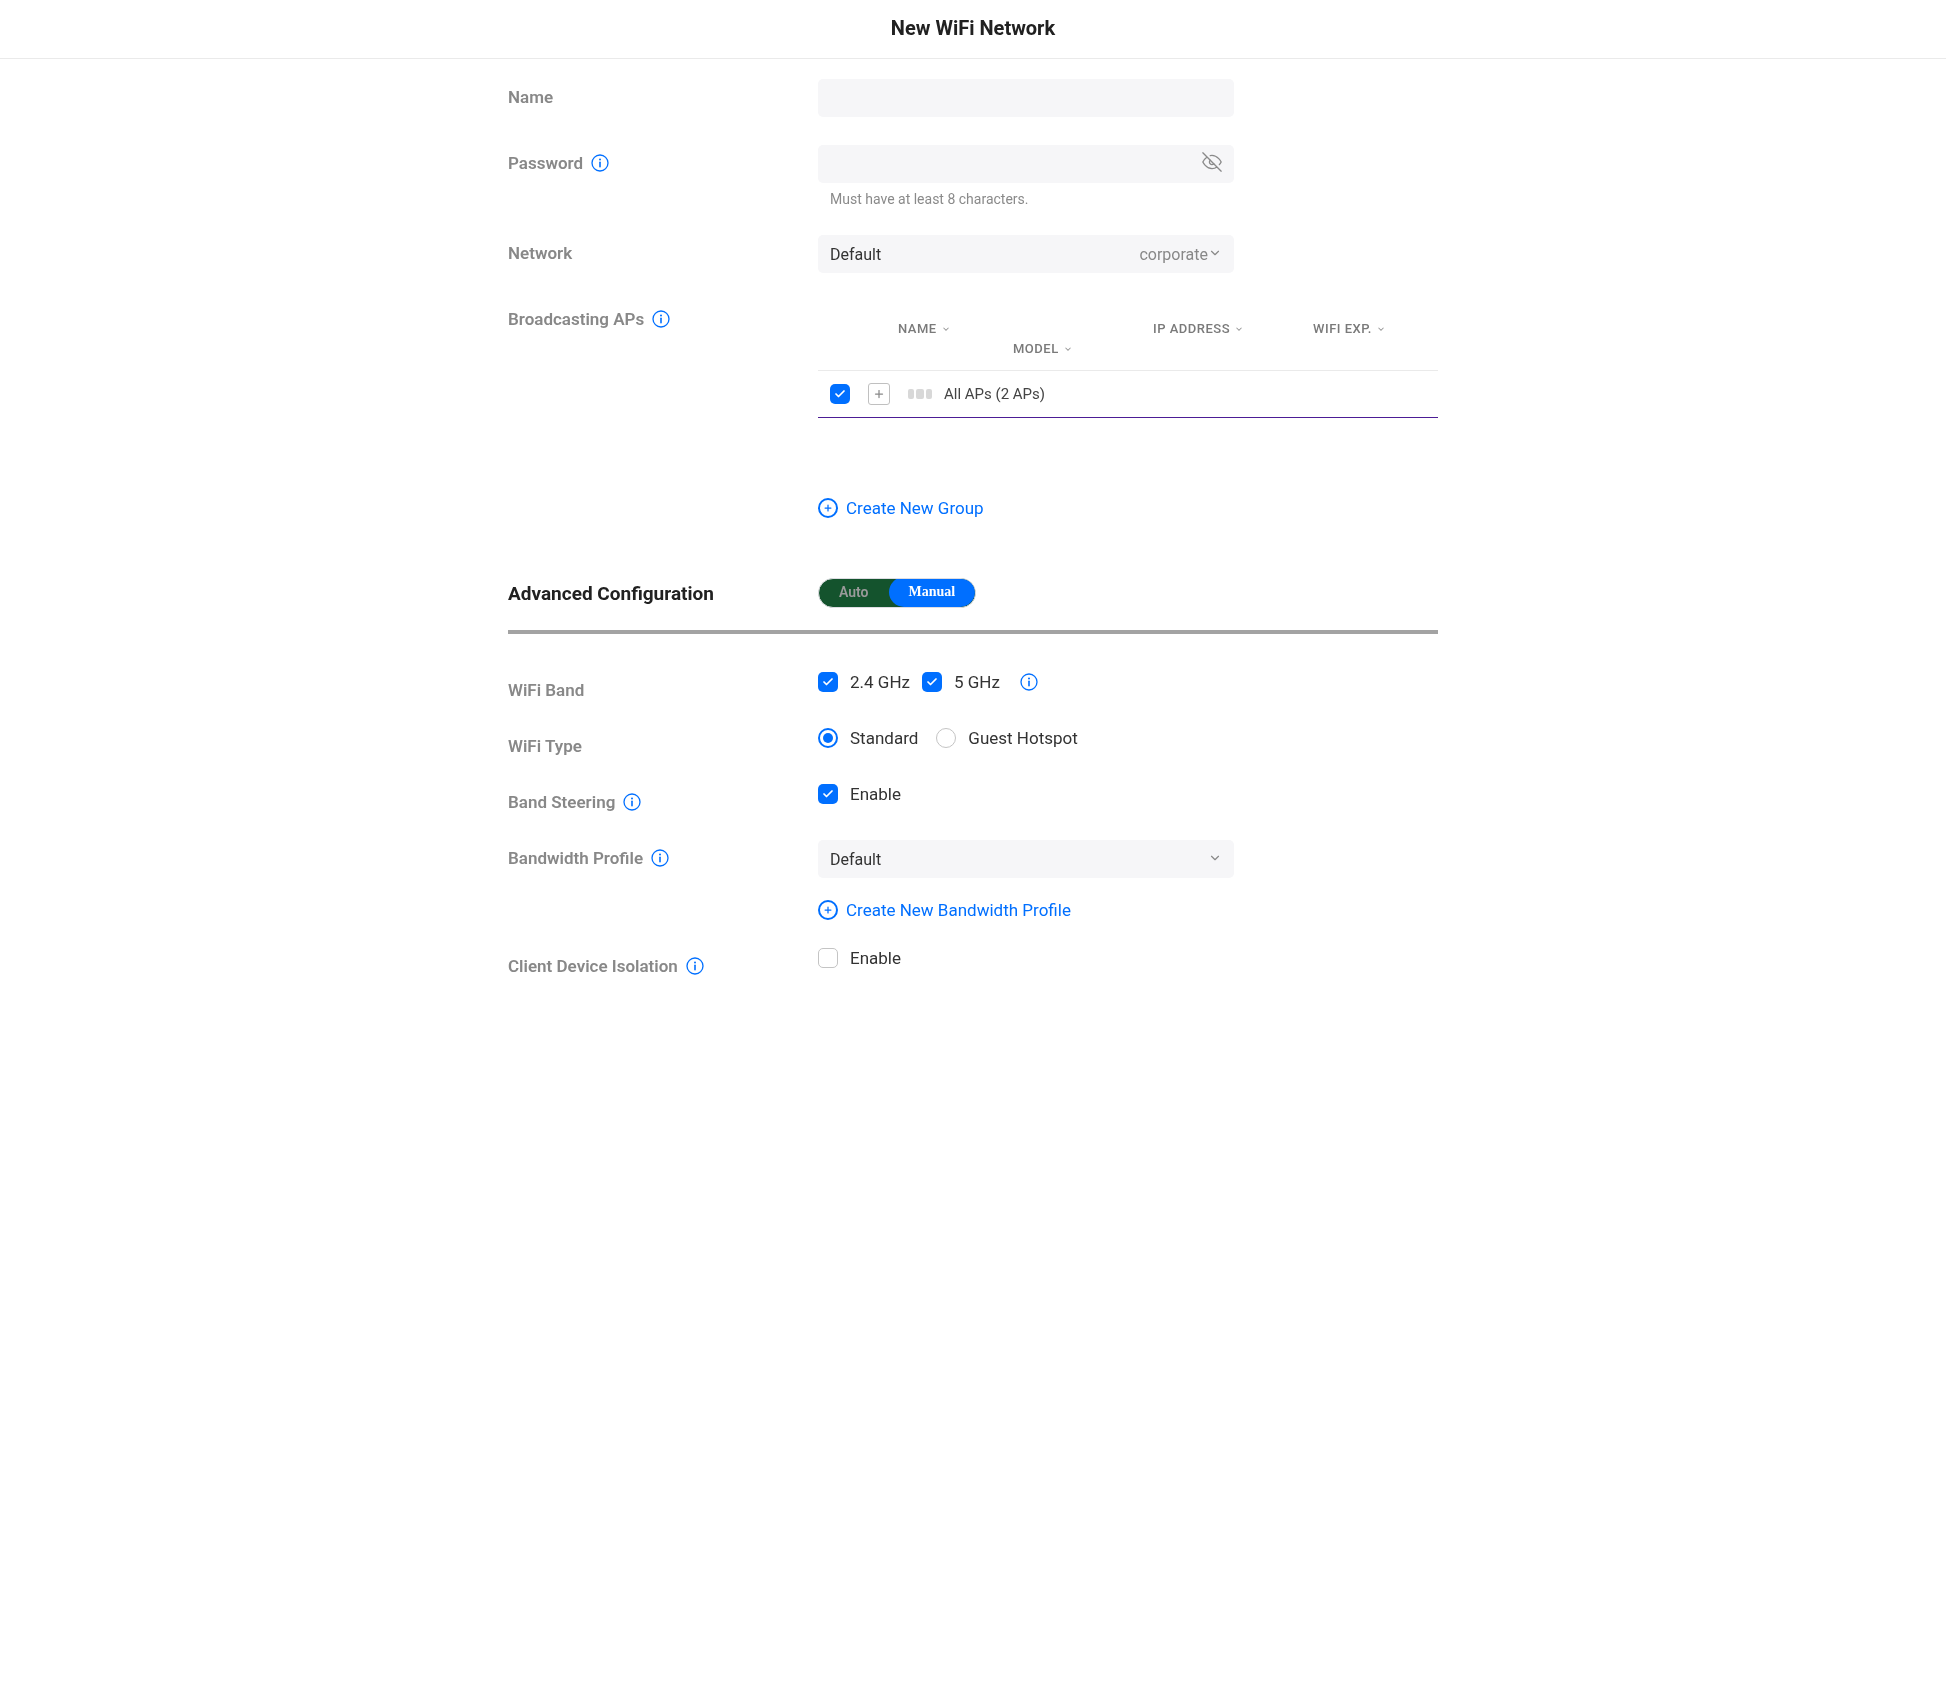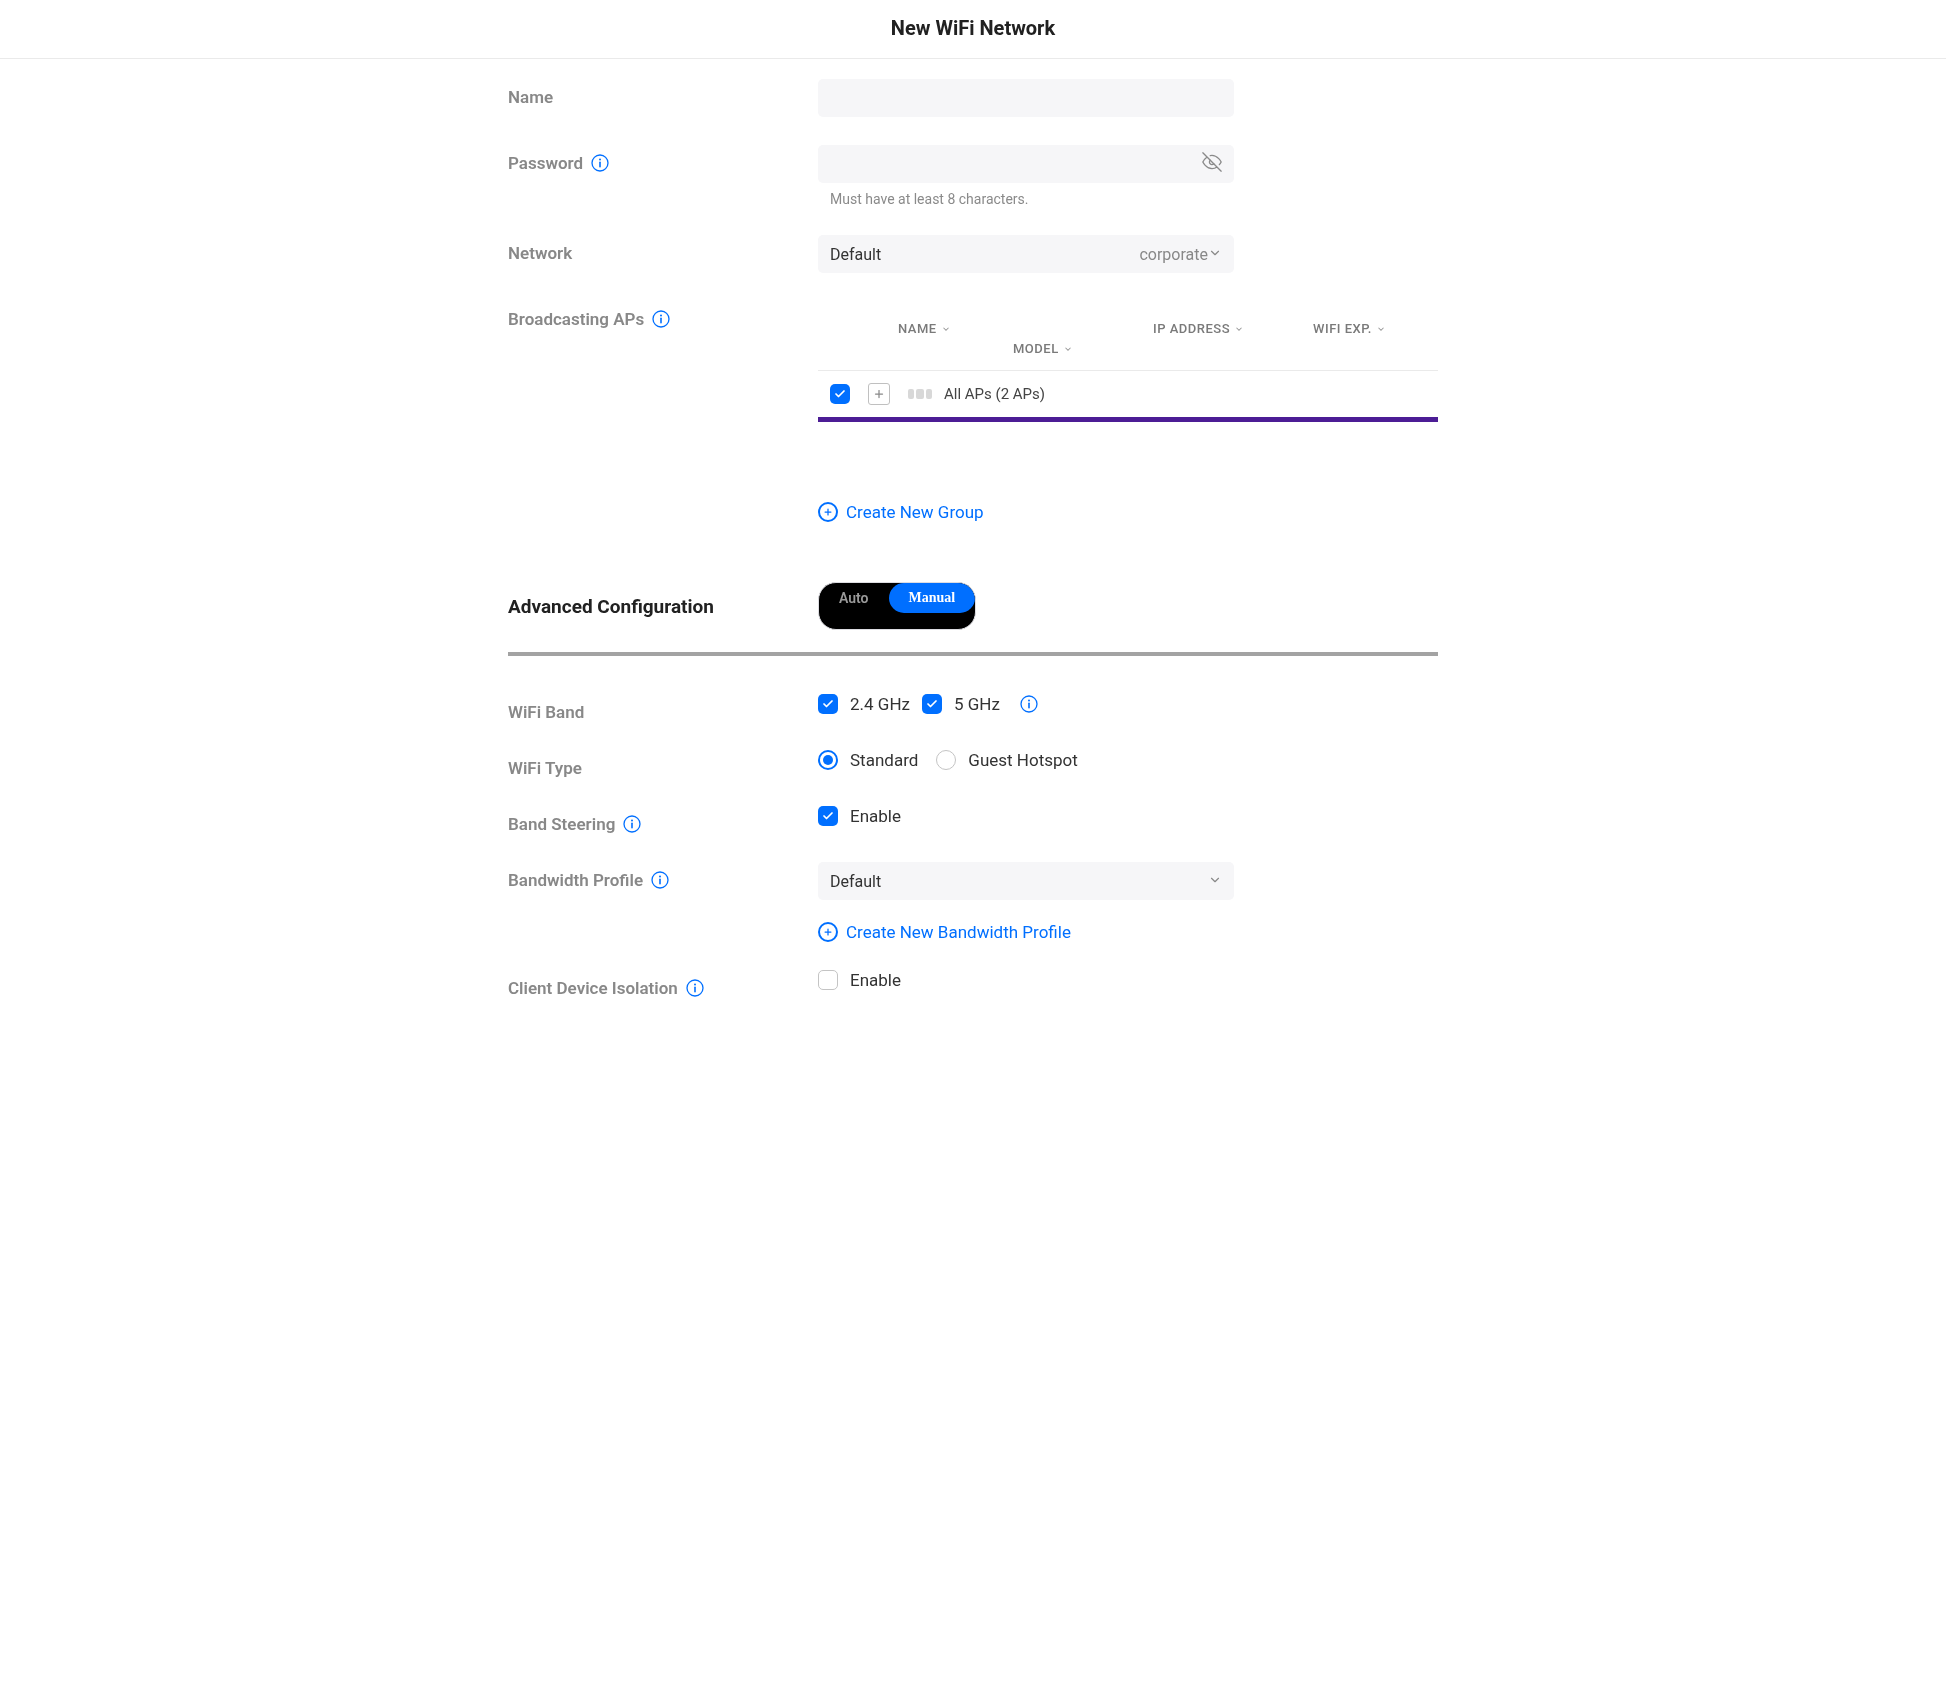--- a/index.html
+++ b/index.html
@@ -123,21 +123,21 @@
   .aps-header .spacer-col { width: 80px; }
   .aps-header .name-col { width: 115px; }
   .aps-header .model-col { width: 140px; margin-top: 40px; }
   .aps-header .ip-col { width: 160px; }
   .aps-header .exp-col { width: 110px; }
   .small-chevron { display:inline-flex; }
   .aps-row {
     display: flex;
     align-items: center;
     padding: 12px 0;
-    border-bottom: 5px solid #4c1d95;
+    border-bottom: 1px solid #4c1d95;
   }
   .aps-row .cb-col { width: 50px; padding-left: 12px;}
   .aps-row .exp-btn-col { width: 36px; }
   .expand-btn {
     width: 22px; height: 22px;
     border: 1px solid #c0c0c0;
     border-radius: 3px;
     display: flex; align-items: center; justify-content: center;
     color: #888;
     cursor: pointer;
@@ -204,23 +204,23 @@
   .section-adv h2 {
     width: 310px;
     font-size: 19px;
     font-weight: 700;
     color: #212121;
   }
   .segmented {
     display: inline-flex;
     border: 1px solid #dddde2;
     border-radius: 18px;
-    height: 48px;
-    align-items: flex-start;
-    background: #000000;
+    height: 30px;
+    align-items: flex-end;
+    background: #14532d;
     overflow: hidden;
   }
   .segmented .seg {
     padding: 0 20px;
     height: 30px;
     display: flex; align-items: center;
     font-size: 14px;
     font-weight: 600;
     color: #9a9a9a;
     cursor: pointer;

